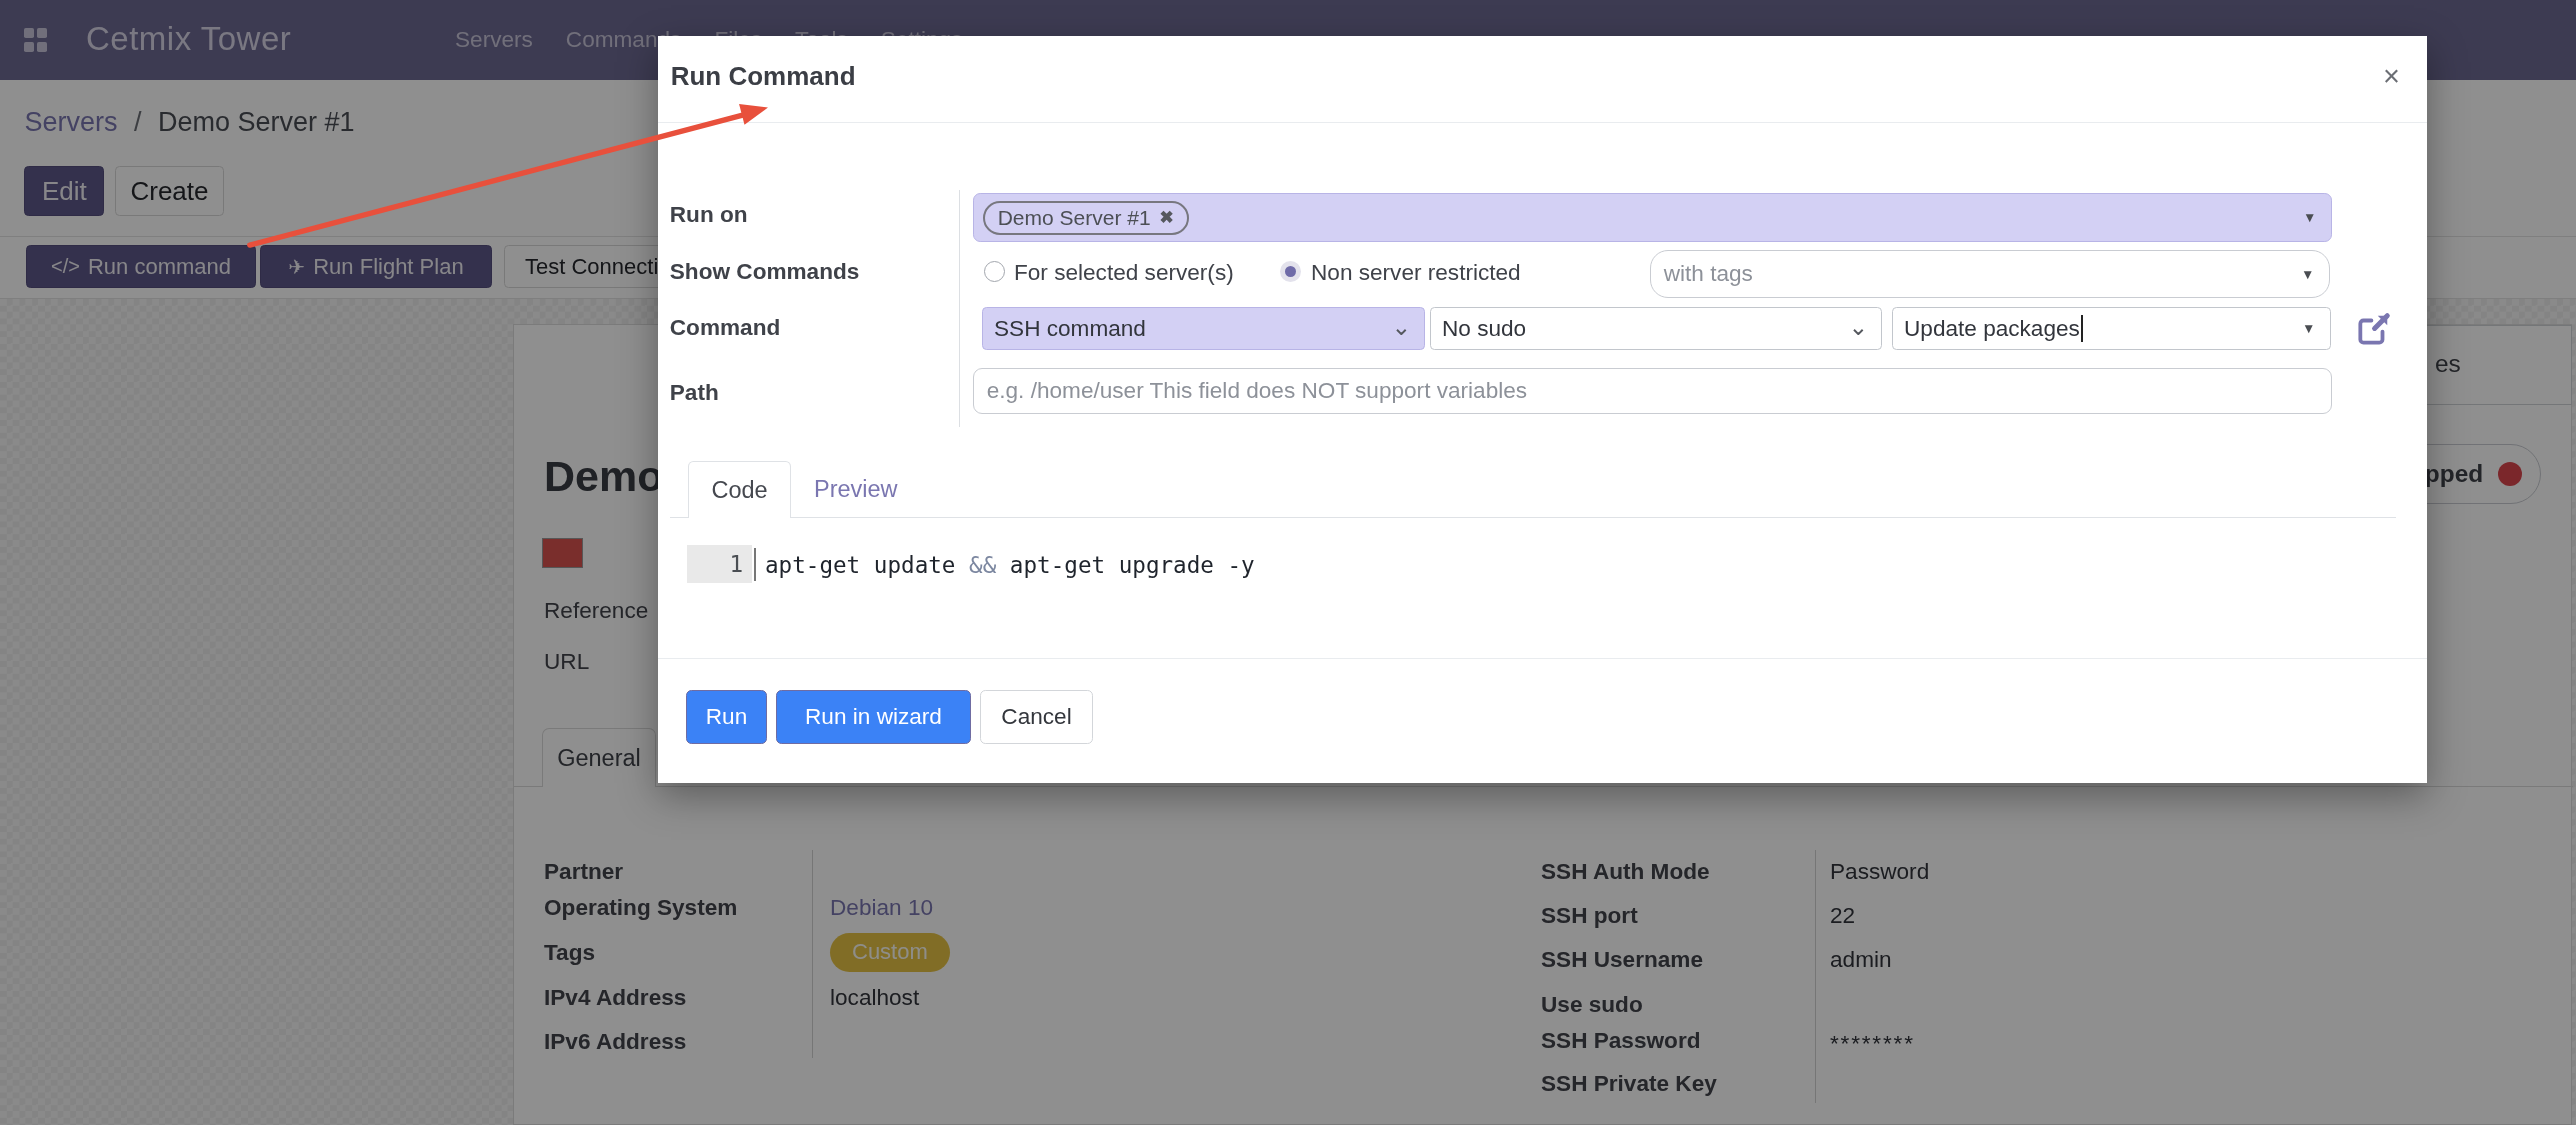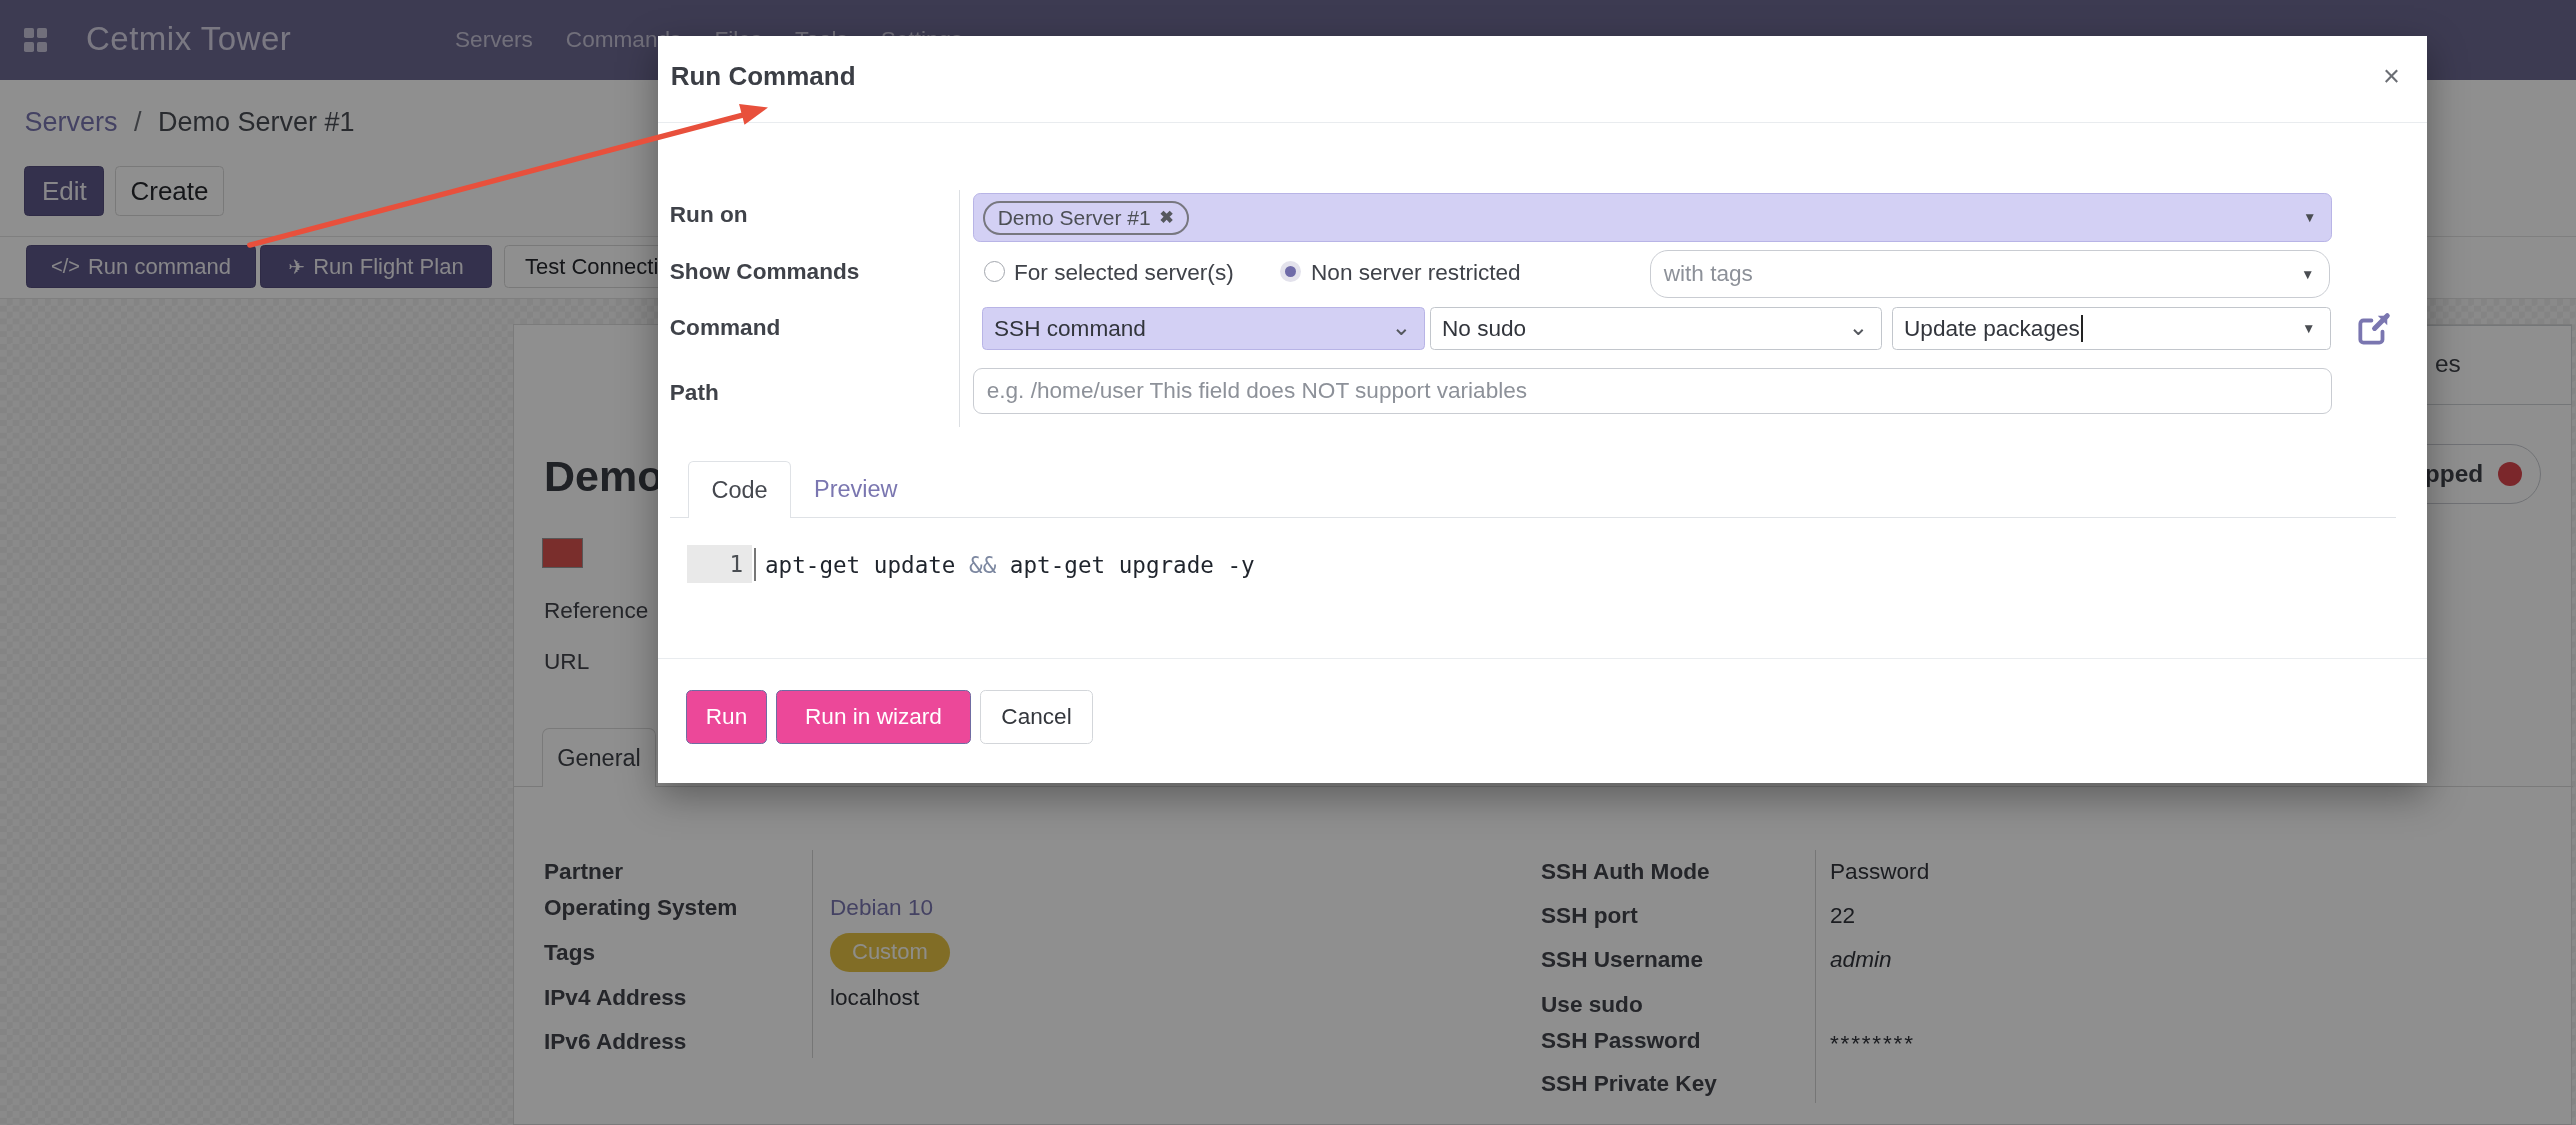--- a/index.html
+++ b/index.html
@@ -99,21 +99,21 @@
   .preview-tab { position:absolute; left:156px; top:440px; font-size:23.5px; color:#7a76b0; z-index:2; }
   .code-gutter { position:absolute; left:29px; top:509px; width:65px; height:38px; background:#e9e9e9;
     font-family:"DejaVu Sans Mono", monospace; font-size:22.6px; color:#4a4e53;
     display:flex; align-items:center; justify-content:flex-end; padding-right:9px; }
   .code-cursor { position:absolute; left:96px; top:512px; width:1.8px; height:33px; background:#777; }
   .code-text { position:absolute; left:107px; top:516px; font-family:"DejaVu Sans Mono", monospace; font-size:22.6px; white-space:pre; }
   .seg-op { color:#7c87a0; }
   .seg-plain { color:#1f242c; }
   .m-footer-btn { position:absolute; top:654px; height:54px; border-radius:5.4px; display:flex; align-items:center;
     justify-content:center; font-size:22.6px; }
-  .btn-purple { background:#ec4899; color:#fff; border:0.9px solid #6f6ca2; }
+  .btn-purple { background:#3b82f6; color:#fff; border:0.9px solid #6f6ca2; }
   .run-btn { left:28px; width:81px; }
   .wizard-btn { left:118px; width:195px; }
   .cancel-btn { left:322px; width:113px; background:#fff; color:#33363c; border:0.9px solid #d3d6da; }
 </style>
 </head>
 <body>
 
 <div class="content-bg"></div>
 
 <div class="navbar">
@@ -184,21 +184,21 @@
 
   <div class="info-label" style="left:1027px; top:534px;">SSH Auth Mode</div>
   <div class="info-label" style="left:1027px; top:578px;">SSH port</div>
   <div class="info-label" style="left:1027px; top:622px;">SSH Username</div>
   <div class="info-label" style="left:1027px; top:667px;">Use sudo</div>
   <div class="info-label" style="left:1027px; top:703px;">SSH Password</div>
   <div class="info-label" style="left:1027px; top:746px;">SSH Private Key</div>
   <div class="col-divider" style="left:1301px; top:525px; height:253px;"></div>
   <div class="info-value" style="left:1316px; top:534px;">Password</div>
   <div class="info-value" style="left:1316px; top:578px;">22</div>
-  <div class="info-value" style="left:1316px; top:622px;font-style:italic;">admin</div>
+  <div class="info-value" style="left:1316px; top:622px;">admin</div>
   <div class="info-value" style="left:1316px; top:706px; letter-spacing:1.8px;">********</div>
 </div>
 
 <div class="overlay"></div>
 
 <div class="modal">
   <div class="modal-title">Run Command</div>
   <div class="modal-close">×</div>
   <div class="modal-hline" style="top:86px;"></div>
 

